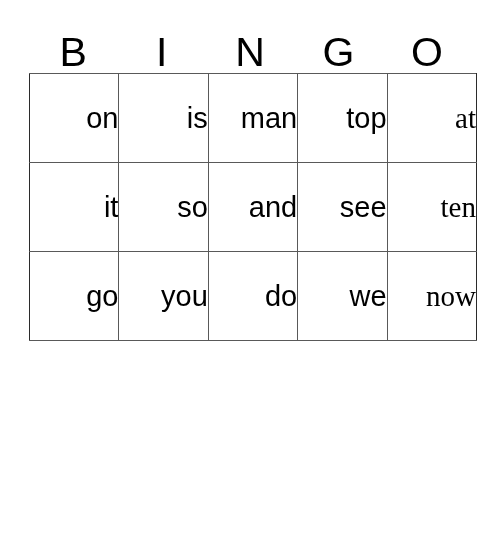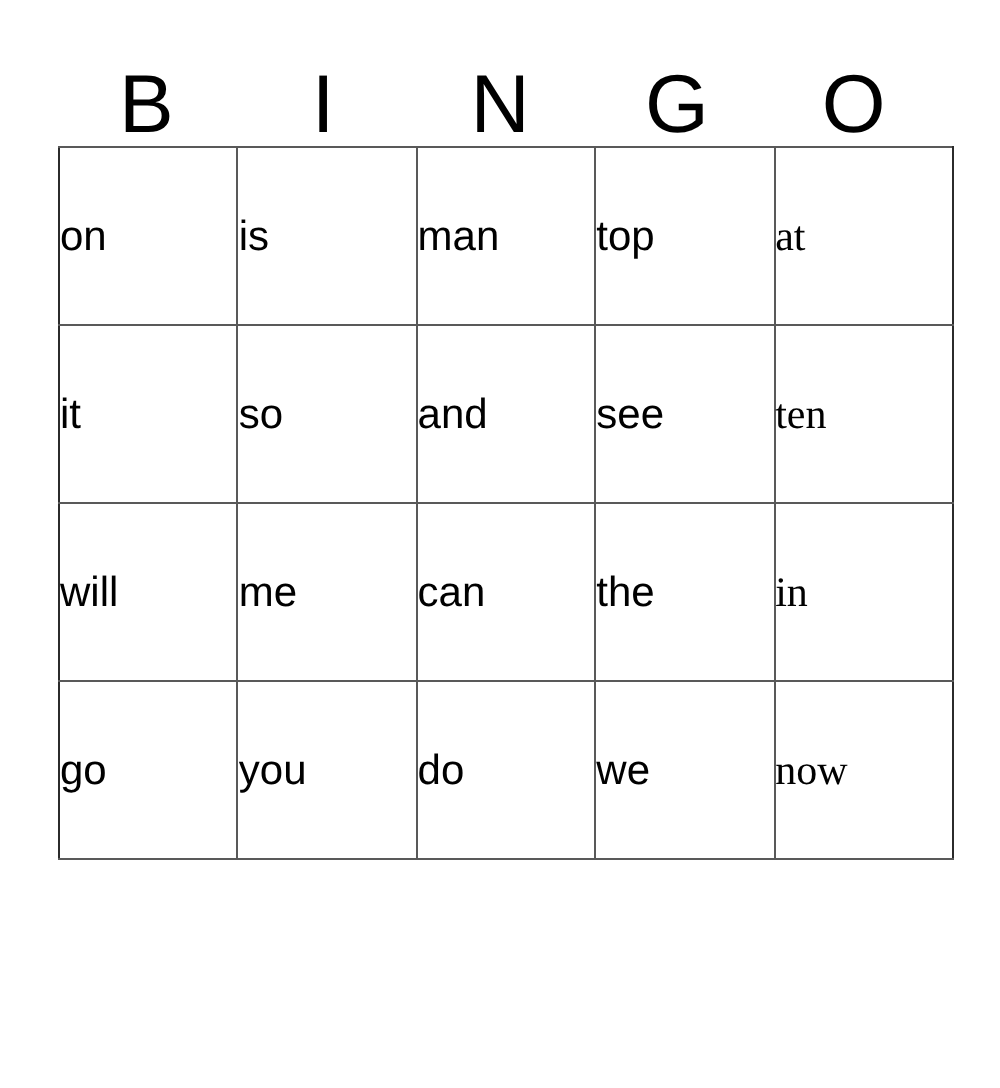--- a/index.html
+++ b/index.html
@@ -54,23 +54,23 @@
     border-bottom: 1px solid #595959;
   }
   .grid tr {
     height: 88px;
   }
   .grid td {
     width: 88.4px;
     height: 88px;
     border-right: 1px solid #595959;
     border-bottom: 1px solid #595959;
-    text-align: left;
+    text-align: right;
     vertical-align: middle;
-    font-size: 21px;
+    font-size: 29px;
     line-height: 1;
     color: #000000;
     font-weight: 400;
     padding: 0;
     background: #ffffff;
   }
   .grid td:last-child {
     border-right: none;
     font-family: Liberation Serif, serif;
   }
@@ -101,27 +101,20 @@
         <td>at</td>
       </tr>
       <tr>
         <td>it</td>
         <td>so</td>
         <td>and</td>
         <td>see</td>
         <td>ten</td>
       </tr>
       <tr>
-        <td>will</td>
-        <td>me</td>
-        <td>can</td>
-        <td>the</td>
-        <td>in</td>
-      </tr>
-      <tr>
         <td>go</td>
         <td>you</td>
         <td>do</td>
         <td>we</td>
         <td>now</td>
       </tr>
     </tbody>
   </table>
 
 </div>

